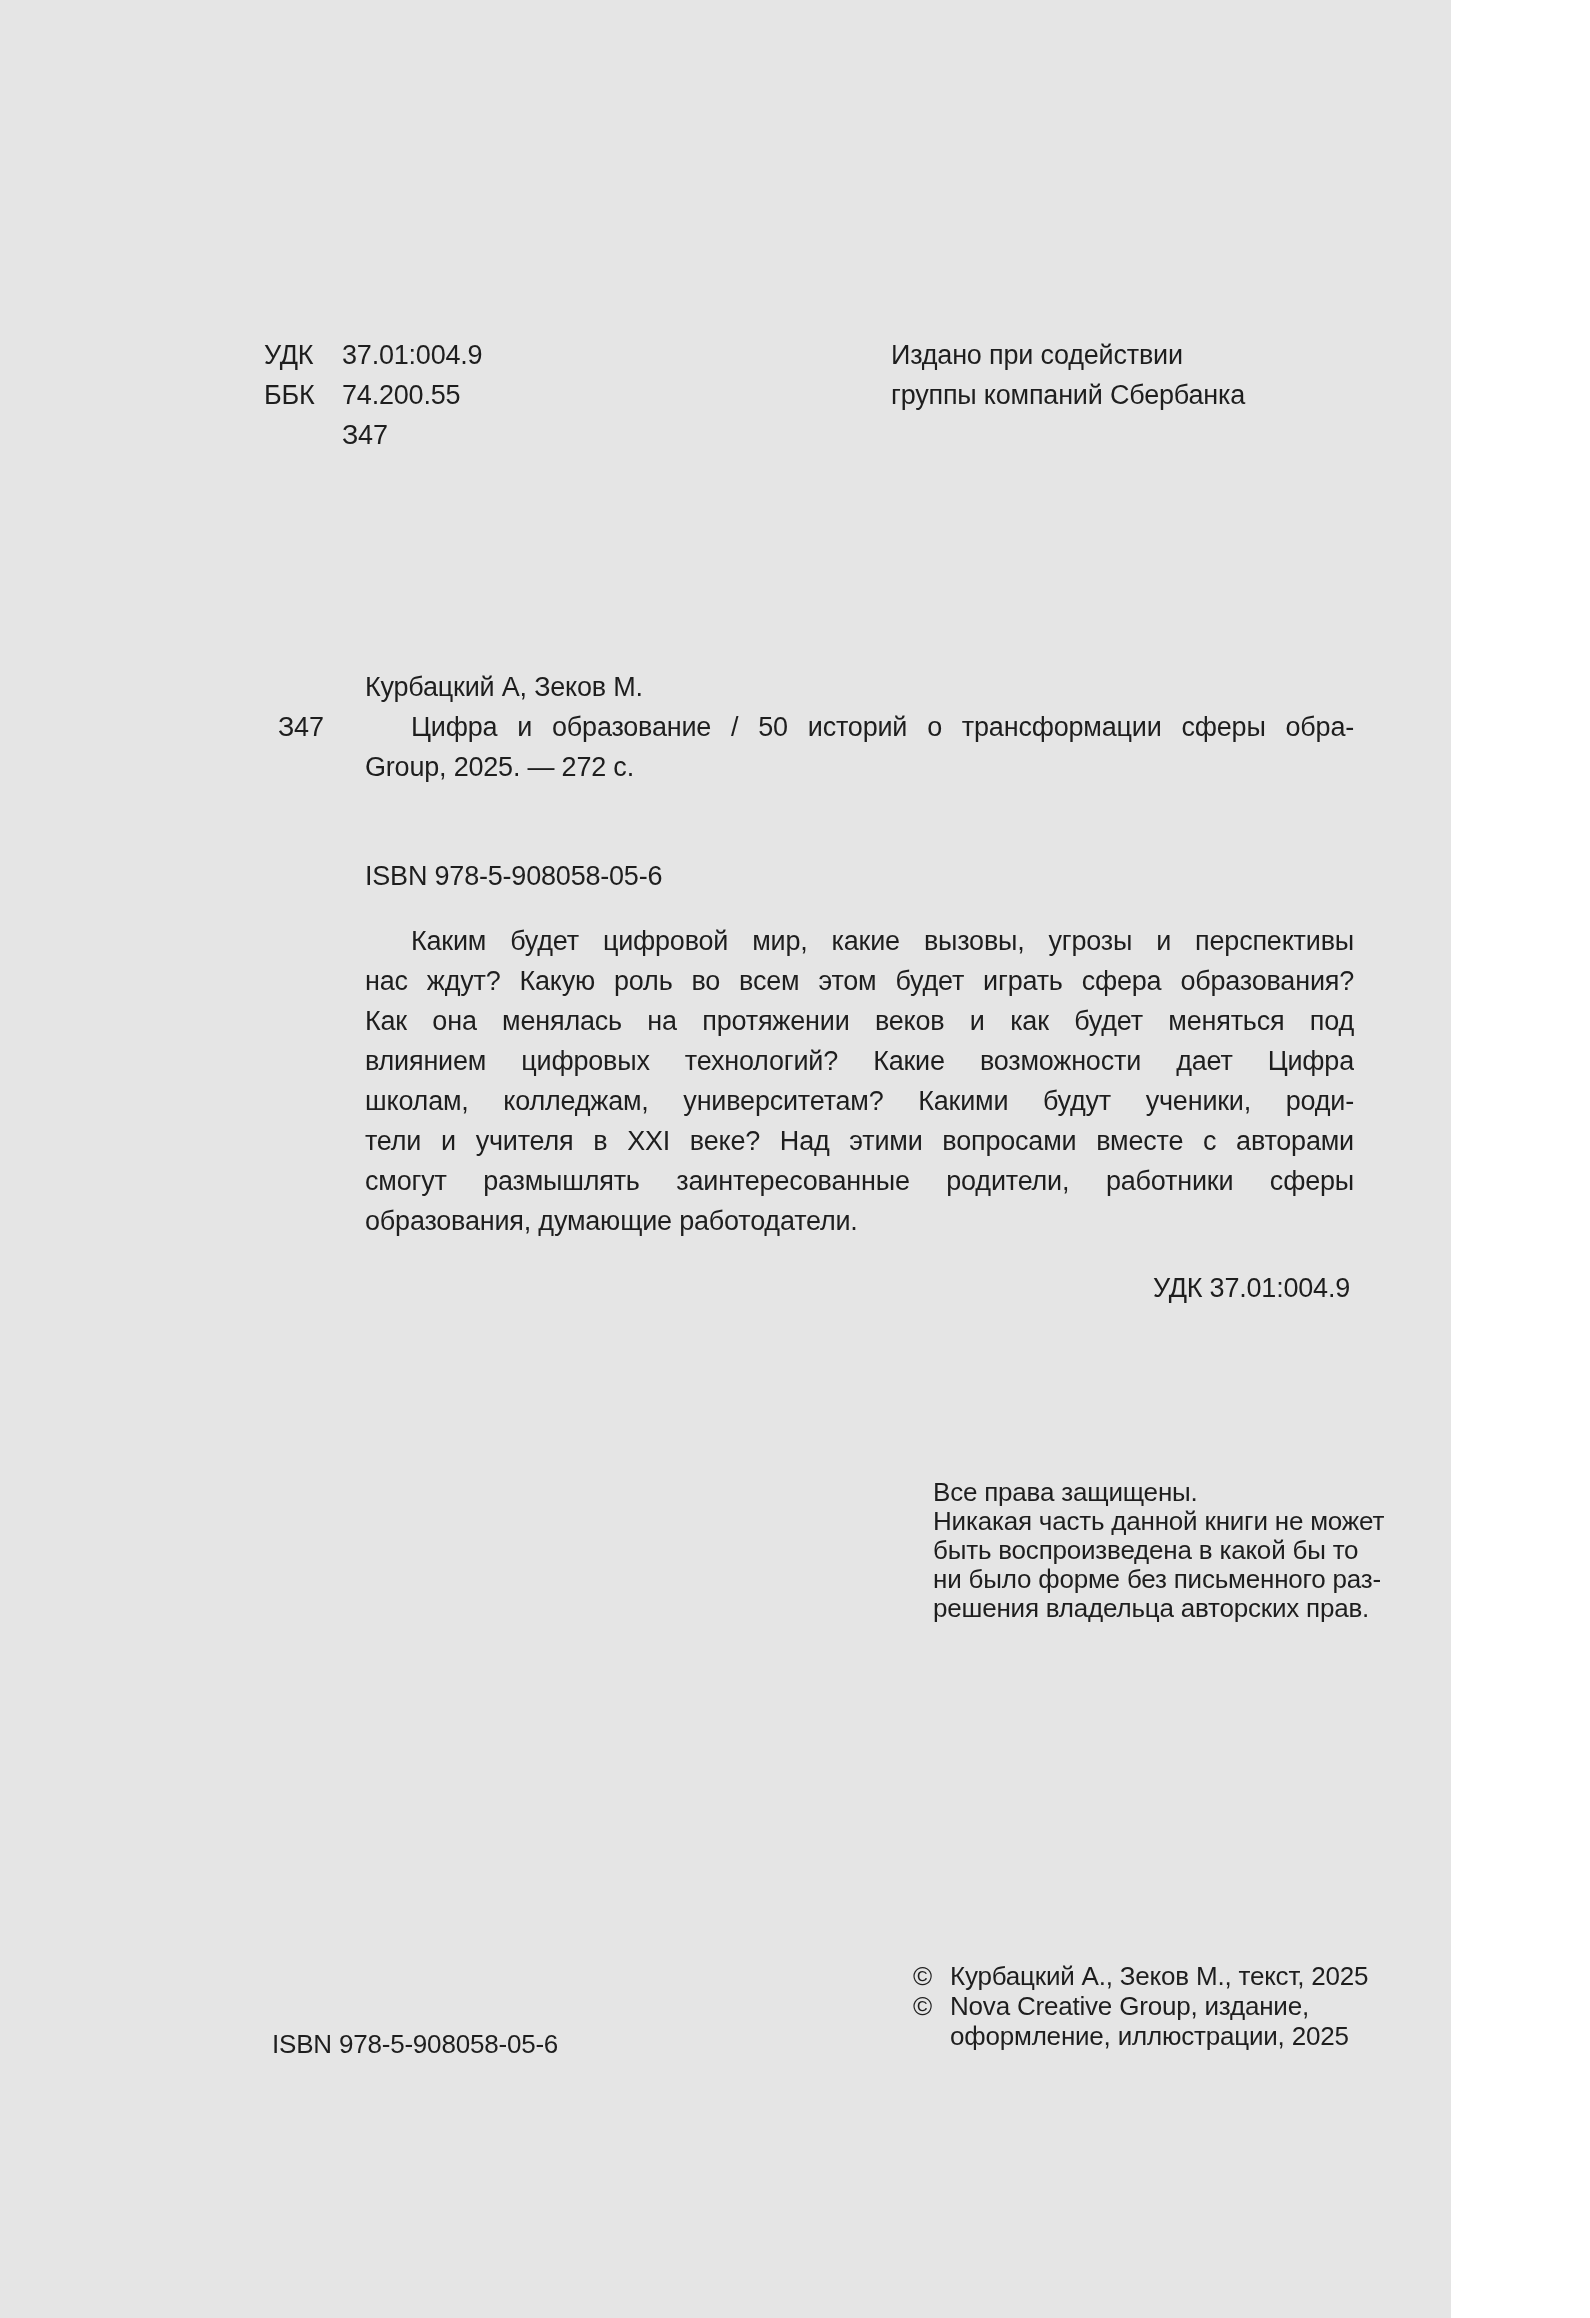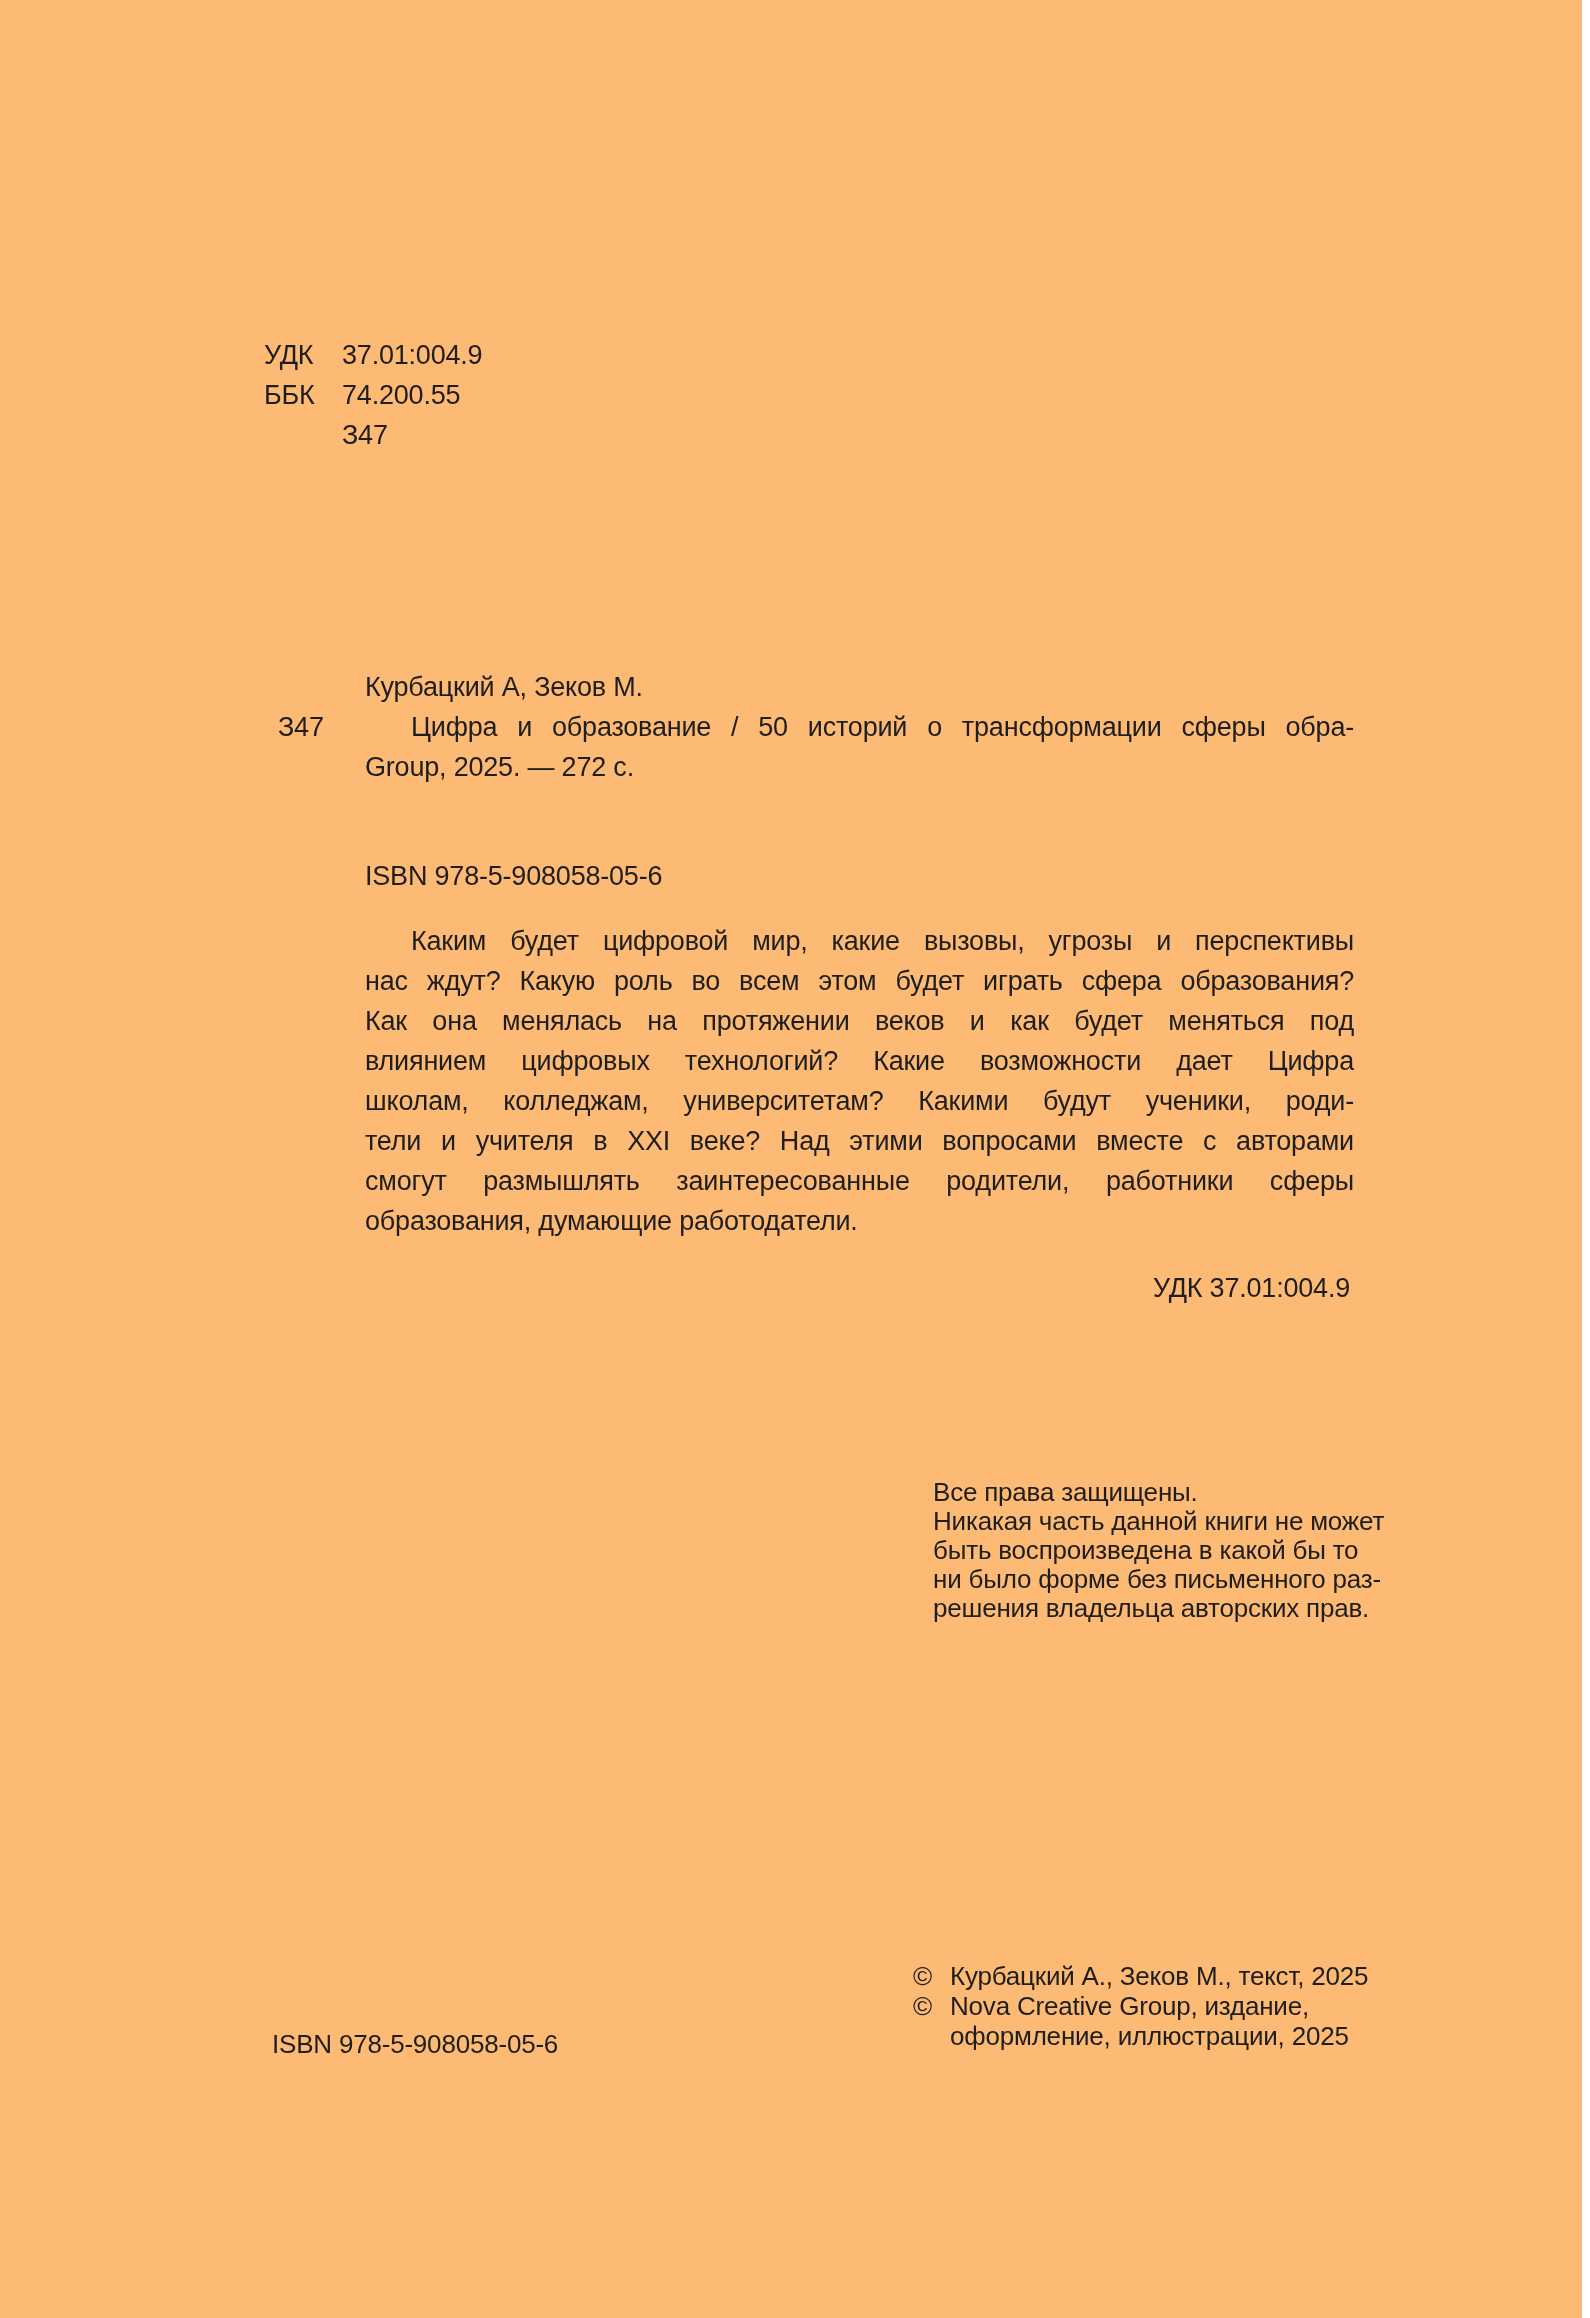--- a/index.html
+++ b/index.html
@@ -1,20 +1,20 @@
 <!DOCTYPE html>
 <html style="font-size:13px"><head>
 <meta charset="utf-8">
 <style>
   html, body { margin: 0; padding: 0; background: #ffffff; }
   .page {
     position: relative;
-    width: 1582px;
+    width: 1451px;
     height: 2319px;
-    background: #fdba74;
+    background: #e5e5e5;
     color: #1e1e1e;
     font-family: "Liberation Sans", sans-serif;
     overflow: hidden;
   }
   .abs { position: absolute; }
 
   
   .t  { font-size: 27px; line-height: 40px; letter-spacing: -0.2px; }
   .line  { height: 40px; line-height: 40px; white-space: nowrap; }
   
@@ -50,20 +50,24 @@
     <div class="udk-row">
       <span class="udk-label">ББК</span>
       <span>74.200.55</span>
     </div>
     <div class="udk-row">
       <span class="udk-label"></span>
       <span>З47</span>
     </div>
   </div>
 
+  <div class="abs t" style="left:891px; top:335px;">
+    <div class="line">Издано при содействии</div>
+    <div class="line">группы компаний Сбербанка</div>
+  </div>
 
   <div class="abs t line" style="left:278px; top:707px;">З47</div>
 
   <div class="abs t bold line" style="left:365px; top:667px;">Курбацкий А, Зеков М.</div>
 
   <div class="abs t" style="left:365px; top:707px; width:989px;">
     <div class="jline ind">Цифра и образование / 50 историй о трансформации сферы обра-</div>
     <div class="line">Group, 2025. — 272 с.</div>
   </div>
 

